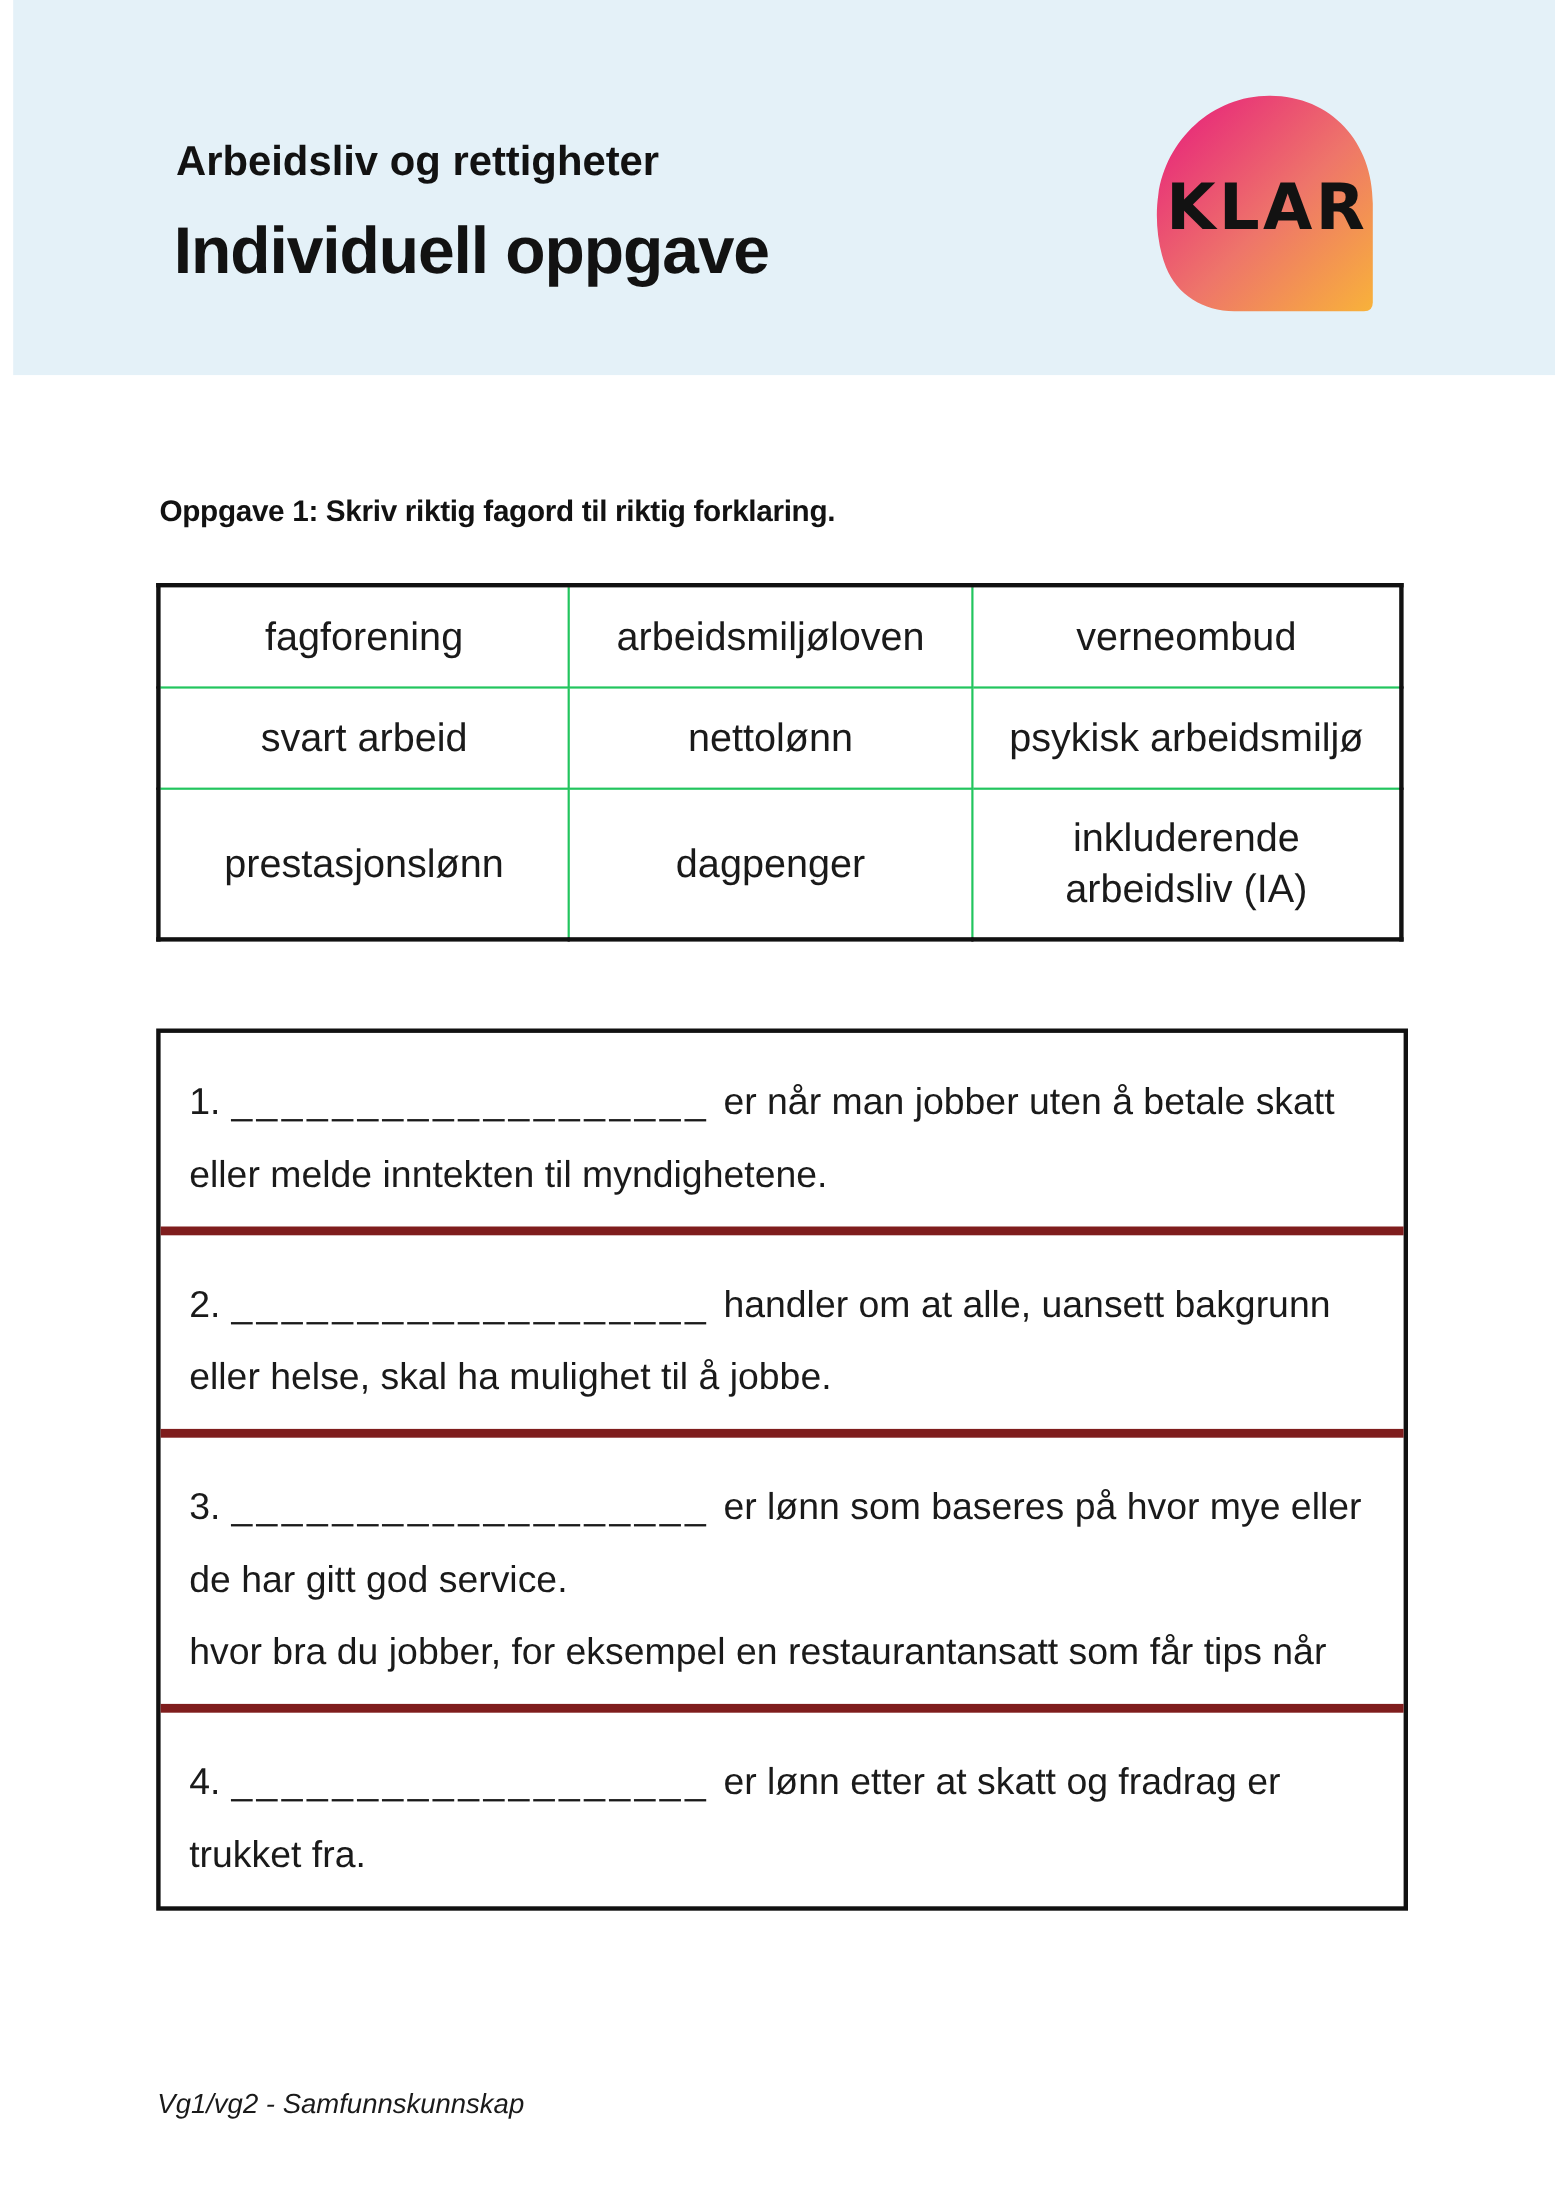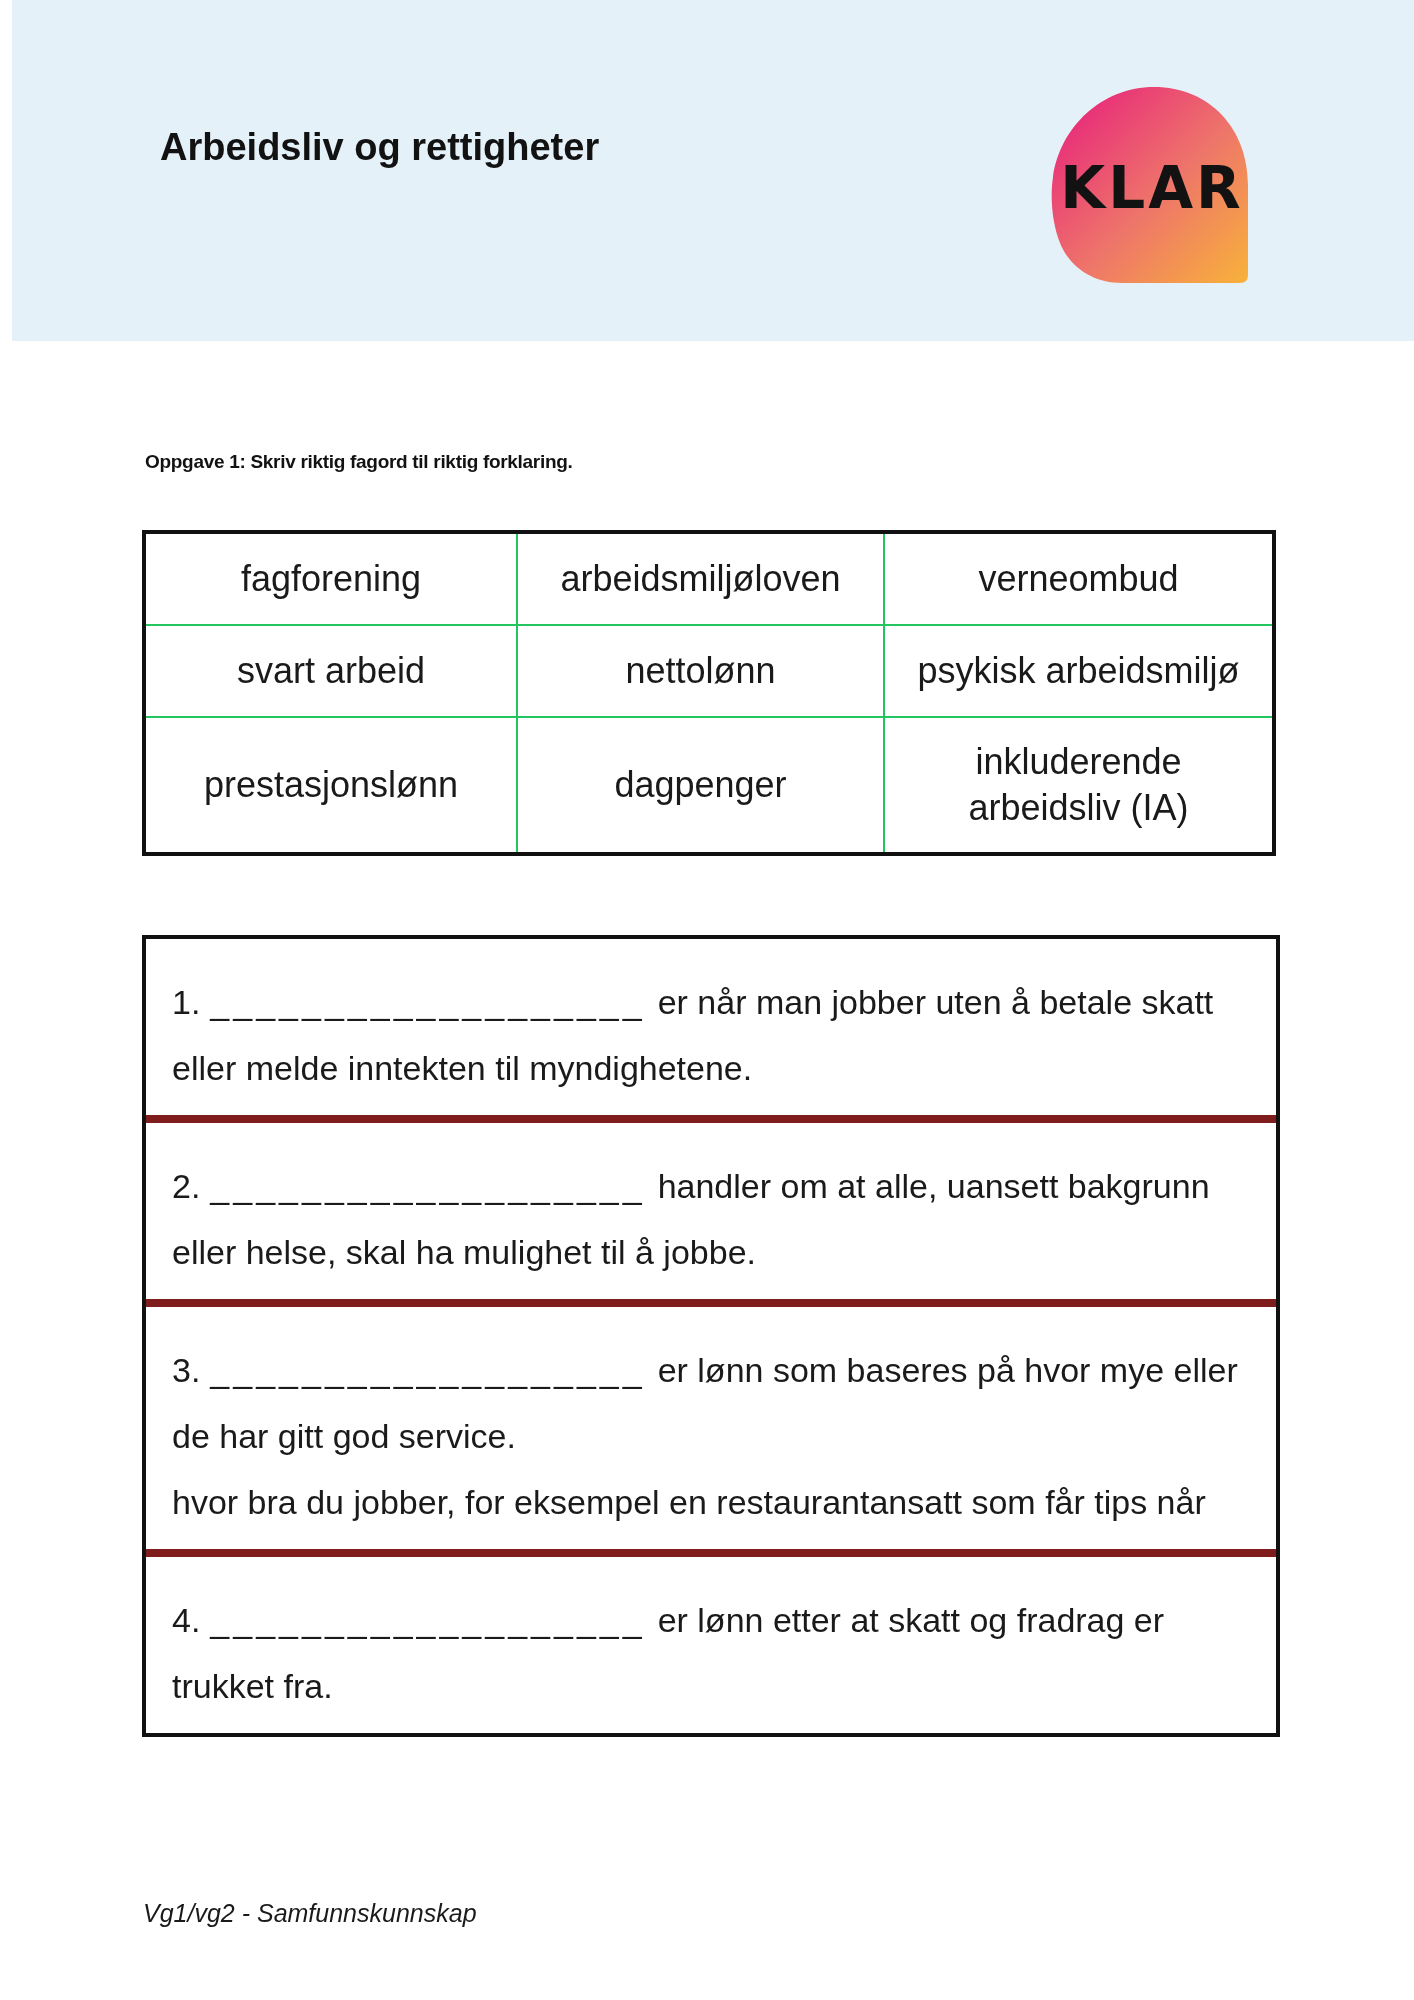--- a/index.html
+++ b/index.html
@@ -32,21 +32,21 @@
     letter-spacing: -1px; color: #121212;
   }
   .logo { position: absolute; left: 1038px; top: 85px; width: 200px; height: 200px; }
   .logo text {
     font-family: "DejaVu Sans", "Liberation Sans", sans-serif;
     font-weight: bold;
   }
   
   .task-heading {
     position: absolute; left: 145px; top: 452px;
-    font-size: 19px; font-weight: bold; line-height: 1;
+    font-size: 27px; font-weight: bold; line-height: 1;
     letter-spacing: -0.3px;
   }
   
   .word-bank {
     position: absolute; left: 142px; top: 530px;
     width: 1130px;
     border-collapse: collapse;
     table-layout: fixed;
     border: 4px solid #111;
   }
@@ -80,20 +80,21 @@
     font-size: 25px; line-height: 1.2; color: #1a1a1a; font-style: italic;
   }
 </style>
 </head>
 <body>
 
 <div class="page">
 
   <div class="header">
     <div class="kicker">Arbeidsliv og rettigheter</div>
+    <div class="title">Individuell oppgave</div>
     <svg class="logo" viewBox="0 0 200 200" width="200" height="200">
       <defs>
         <linearGradient id="klarGrad" x1="0" y1="0" x2="1" y2="1">
           <stop offset="0" stop-color="#e6197d"></stop>
           <stop offset="0.55" stop-color="#ee756a"></stop>
           <stop offset="1" stop-color="#f8b23a"></stop>
         </linearGradient>
       </defs>
       <path d="M 10 158
                C 2 138, 0 112, 3 92

